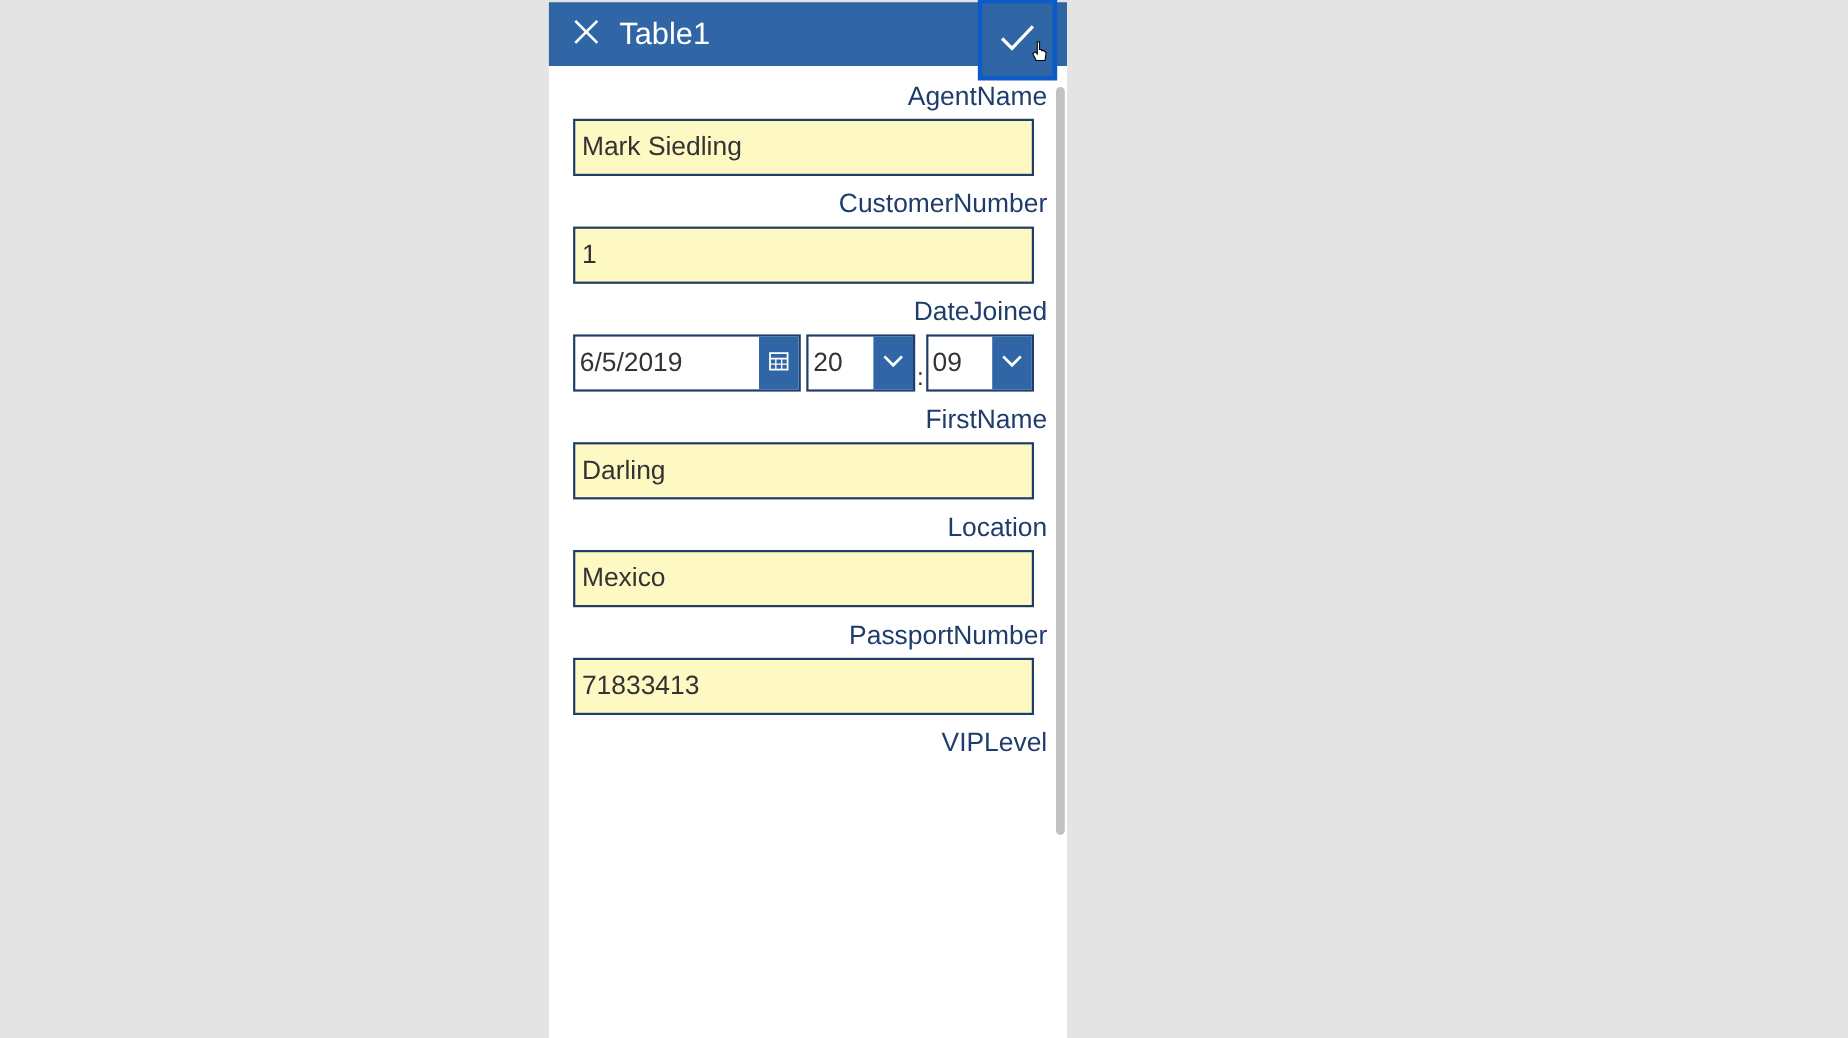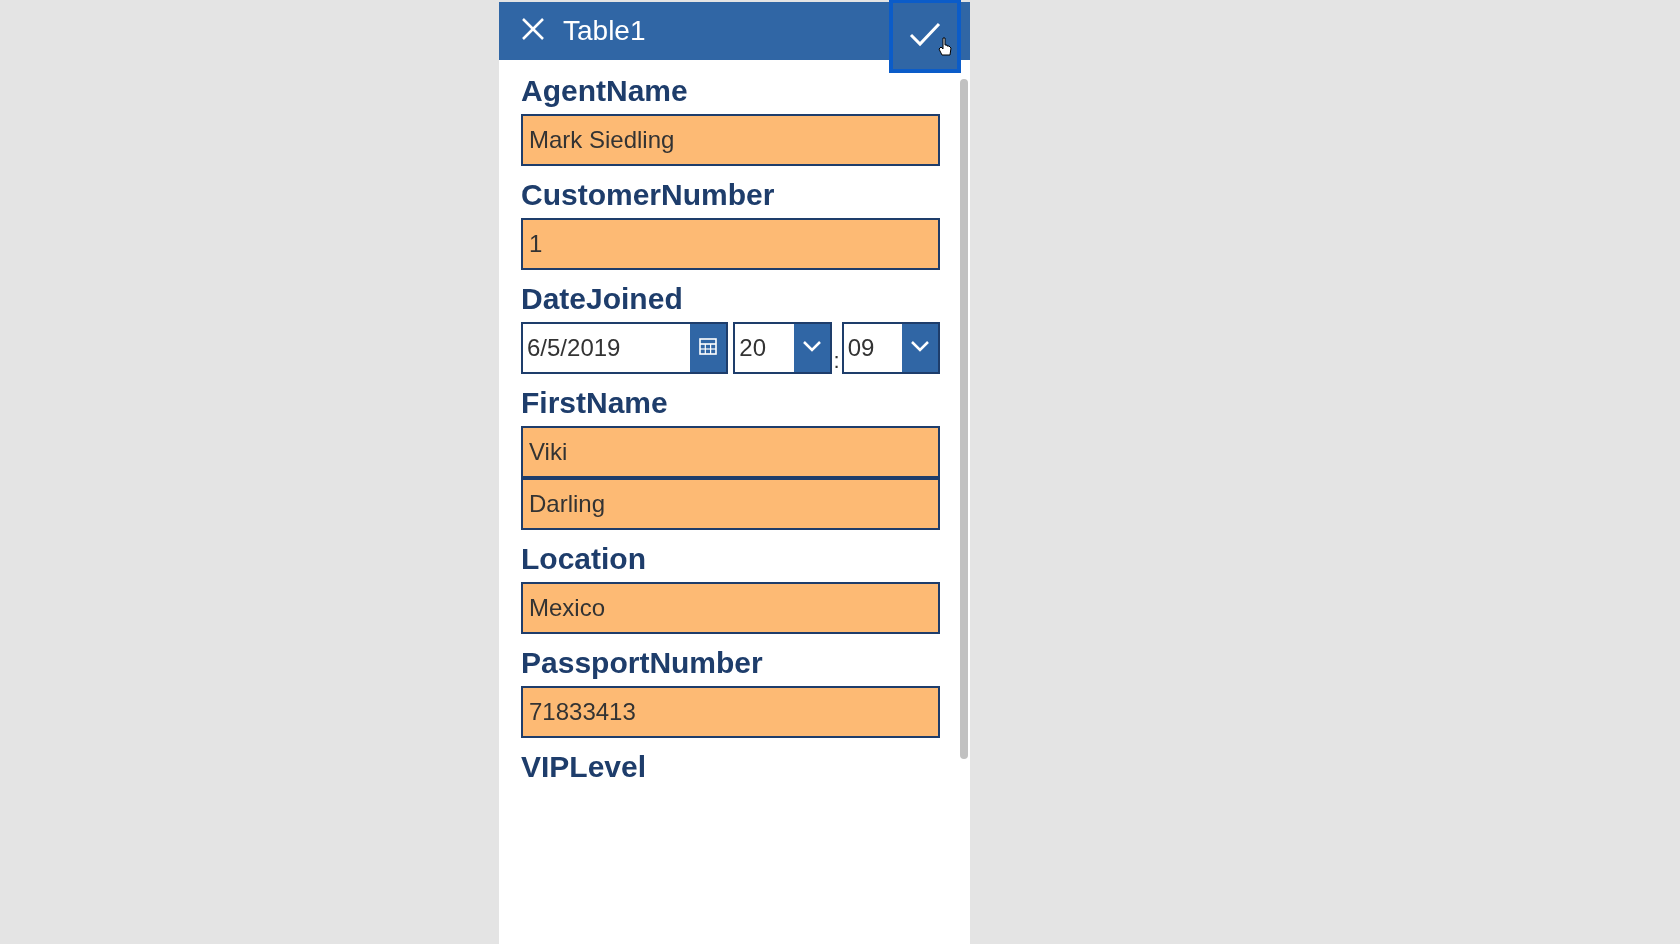--- a/index.html
+++ b/index.html
@@ -59,36 +59,37 @@
       cursor: pointer;
     }
     .form-body {
       padding: 14px 18px 0 22px;
       overflow-y: auto;
       flex: 1;
       position: relative;
     }
     .field-label {
       color: #1e3d6b;
-      font-size: 30px;
-      font-weight: 700;
+      font-size: 24px;
+      font-weight: 400;
       margin-bottom: 6px;
       margin-top: 12px;
+      text-align: right;
     }
     .field-label:first-child {
       margin-top: 0;
     }
     .text-input {
       width: 419px;
       height: 52px;
       border: 2px solid #1e3d6b;
       font-size: 24px;
       padding: 0 6px;
       color: #333;
-      background: #fdba74;
+      background: #fef9c3;
       outline: none;
       font-family: inherit;
     }
     .date-row {
       display: flex;
       align-items: flex-end;
       gap: 5px;
       width: 419px;
     }
     .date-box {
@@ -231,21 +232,20 @@
           <span>
             <svg width="22" height="14" viewBox="0 0 22 14">
                 <polyline points="3,3 11,11 19,3" fill="none" stroke="#ffffff" stroke-width="2.5"></polyline>
               </svg>
           </span>
         </div>
       </div>
     </div>
 
     <div class="field-label">FirstName</div>
-    <input class="text-input" value="Viki" style="">
 
     <input class="text-input" value="Darling" style="">
 
     <div class="field-label">Location</div>
     <input class="text-input" value="Mexico" style="">
 
     <div class="field-label">PassportNumber</div>
     <input class="text-input" value="71833413" style="">
 
     <div class="field-label">VIPLevel</div>

